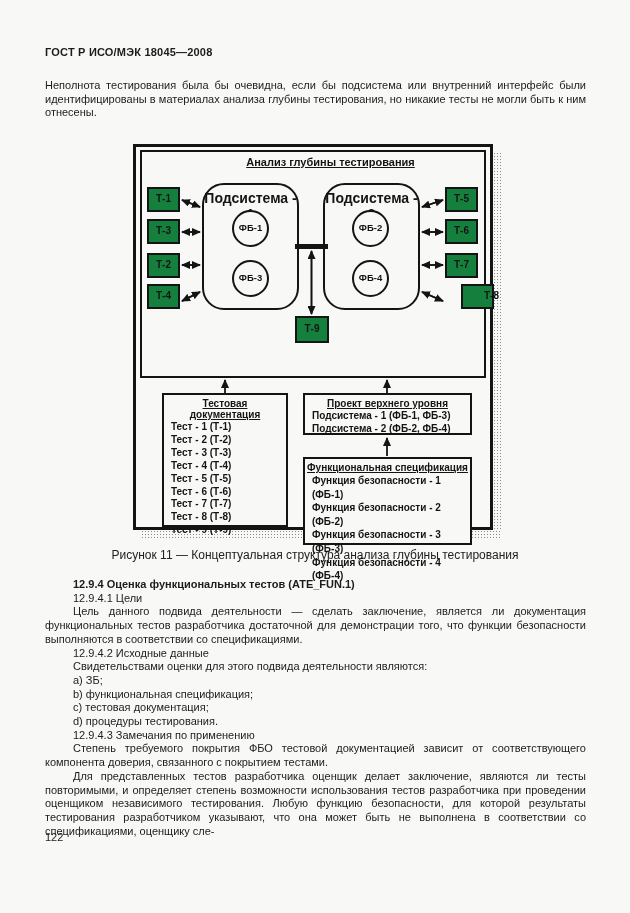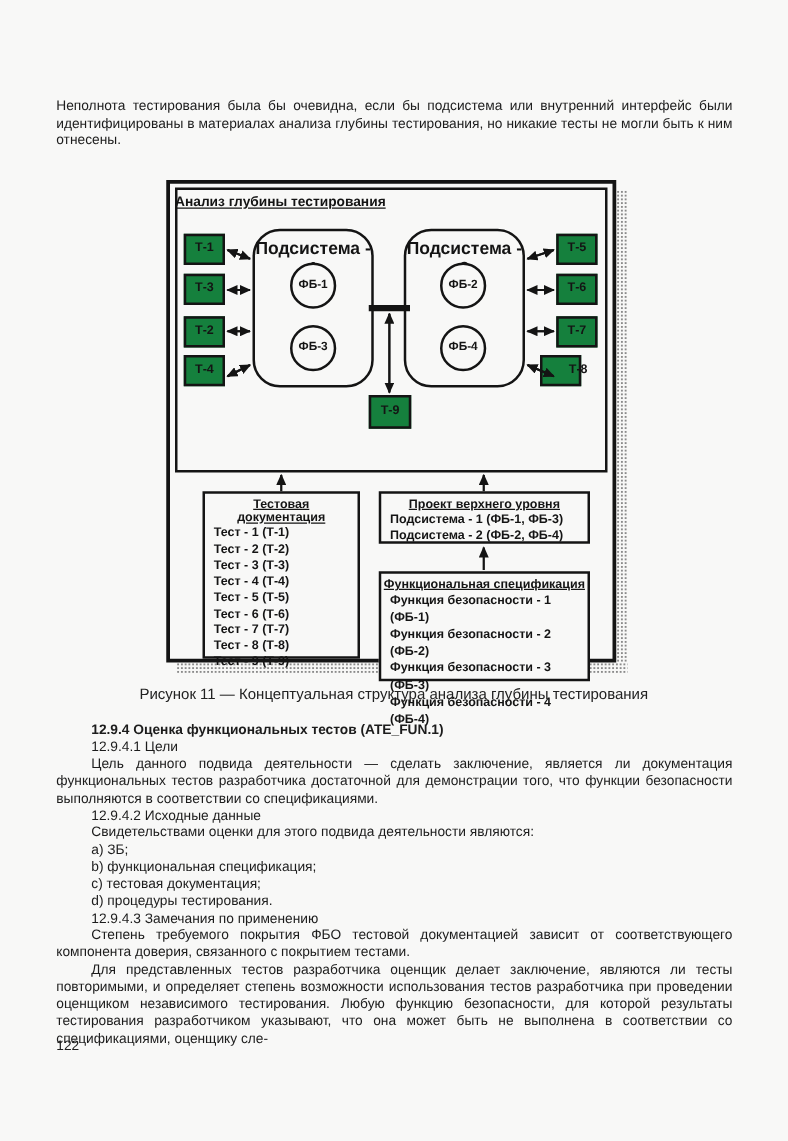--- a/index.html
+++ b/index.html
@@ -51,21 +51,21 @@
     background-size:3px 3px;
   }
   .shadow.right{left:360px;top:8px;width:9px;height:386px;}
   .shadow.bottom{left:8px;top:386px;width:361px;height:9px;}
 
   .innerbox{
     position:absolute;left:7px;top:6px;width:346px;height:228px;
     border:2.5px solid #141414;box-sizing:border-box;
   }
   .fig-title{
-    position:absolute;left:7px;top:12px;width:381px;text-align:left;
+    position:absolute;left:7px;top:12px;width:381px;text-align:center;
     font-size:11px;text-decoration:underline;
   }
   .tbox{
     position:absolute;width:33px;height:25px;box-sizing:border-box;
     border:2.5px solid #141414;background:#15803d;
     font-size:10px;text-align:center;line-height:20px;
   }
   .subsys{
     position:absolute;top:39px;width:97px;height:127px;box-sizing:border-box;
     border:2.5px solid #141414;border-radius:22px;background:#f8f8f7;
@@ -95,40 +95,41 @@
   .box-hld{left:170px;top:249px;width:169px;height:42px;}
   .box-fs{left:170px;top:313px;width:169px;height:88px;}
   .box-fs .ditem{line-height:13.6px;}
   .arrows{position:absolute;left:0;top:0;pointer-events:none;}
 </style>
 </head>
 <body>
 
 <div class="page">
 
+  <div class="doc-header">ГОСТ Р ИСО/МЭК 18045—2008</div>
 
   <div class="intro">Неполнота тестирования была бы очевидна,  если  бы  подсистема  или  внутренний интерфейс были идентифицированы в материалах анализа глубины тестирования, но никакие тесты не могли быть к ним отнесены.</div>
 
   <div class="figure">
     <div class="shadow right"></div>
     <div class="shadow bottom"></div>
     <div class="frame"></div>
 
     <div class="innerbox"></div>
     <div class="fig-title">Анализ глубины тестирования</div>
 
     <div class="tbox" style="left:14px;top:43px;">Т-1</div>
     <div class="tbox" style="left:14px;top:75px;">Т-3</div>
     <div class="tbox" style="left:14px;top:109px;">Т-2</div>
     <div class="tbox" style="left:14px;top:140px;">Т-4</div>
 
     <div class="tbox" style="left:312px;top:43px;">Т-5</div>
     <div class="tbox" style="left:312px;top:75px;">Т-6</div>
     <div class="tbox" style="left:312px;top:109px;">Т-7</div>
-    <div class="tbox" style="left:299px;top:140px;padding-left:21px;">Т-8</div>
+    <div class="tbox" style="left:328px;top:140px;padding-left:21px;">Т-8</div>
 
     <div class="subsys" style="left:69px;">
       <span class="sslabel">Подсистема - 1</span>
     </div>
     <div class="subsys" style="left:190px;">
       <span class="sslabel">Подсистема - 2</span>
     </div>
 
     <div class="fbcircle" style="left:99px;top:66px;text-align:center;">ФБ-1</div>
     <div class="fbcircle" style="left:219px;top:66px;">ФБ-2</div>

